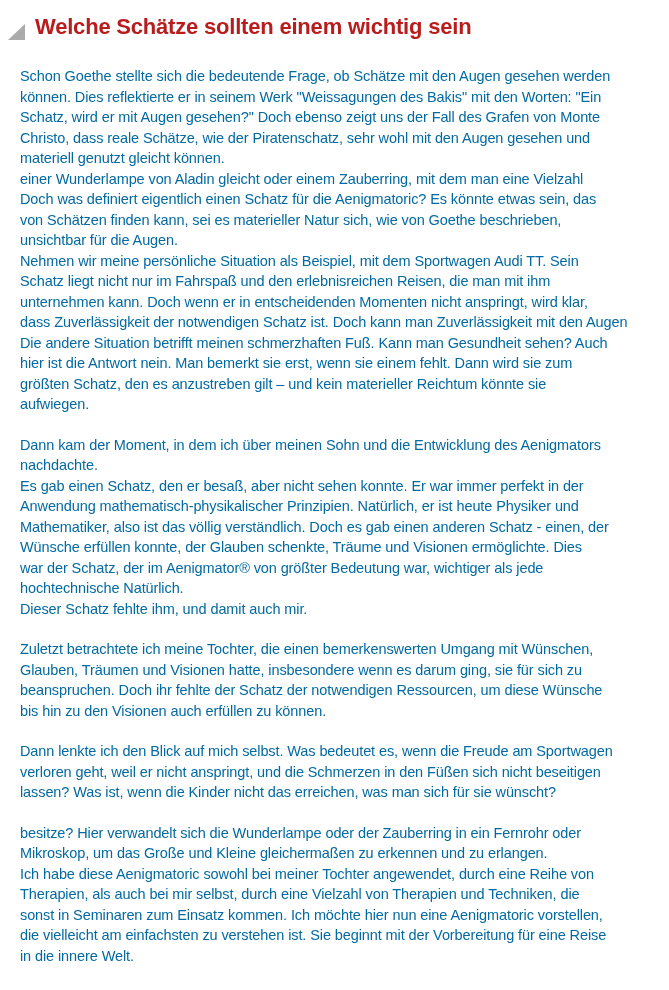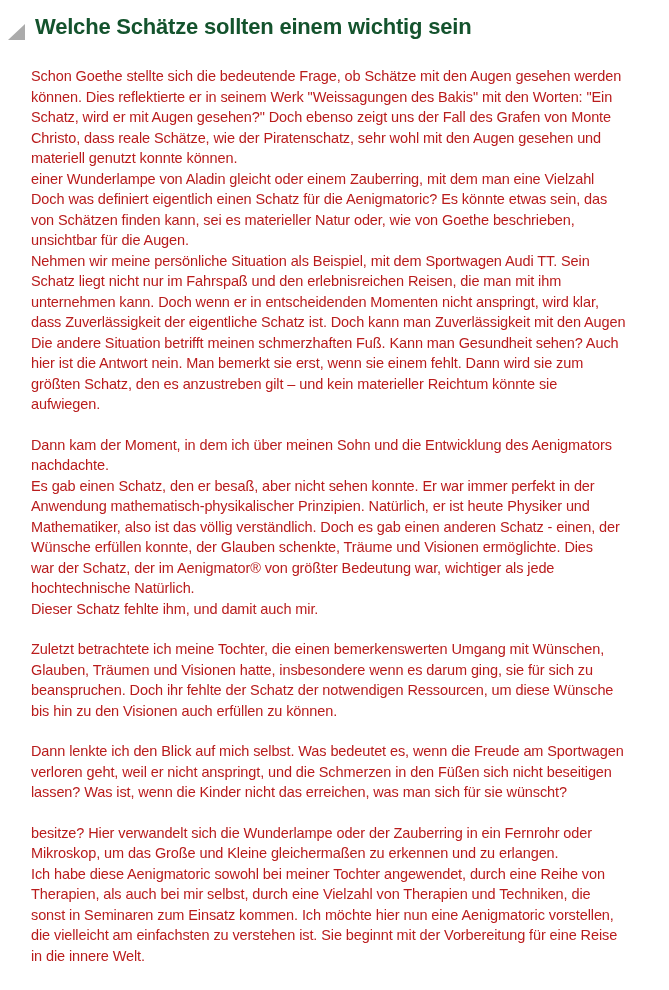--- a/index.html
+++ b/index.html
@@ -29,31 +29,31 @@
     border-bottom: 16px solid #ababab;
   }
   .heading {
     position: absolute;
     left: 35px;
     top: 12px;
     margin: 0;
     font-size: 22px;
     line-height: 30px;
     font-weight: bold;
-    color: #14532d;
+    color: #b91c1c;
     letter-spacing: -0.2px;
     white-space: nowrap;
   }
   .body-text {
     position: absolute;
-    left: 31px;
+    left: 20px;
     top: 66px;
     font-size: 14.5px;
     line-height: 20.5px;
-    color: #b91c1c;
+    color: #0369a1;
     letter-spacing: -0.1px;
   }
   .group + .group {
     margin-top: 20px;
   }
   .line {
     white-space: pre;
     height: 20.5px;
   }
 </style>
@@ -62,29 +62,29 @@
 
 <div class="doc">
   <span class="collapse-marker"></span>
   <h1 class="heading">Welche Schätze sollten einem wichtig sein</h1>
   <div class="body-text">
       <div class="group">
         <div class="line">Schon Goethe stellte sich die bedeutende Frage, ob Schätze mit den Augen gesehen werden</div>
         <div class="line">können. Dies reflektierte er in seinem Werk "Weissagungen des Bakis" mit den Worten: "Ein</div>
         <div class="line">Schatz, wird er mit Augen gesehen?" Doch ebenso zeigt uns der Fall des Grafen von Monte</div>
         <div class="line">Christo, dass reale Schätze, wie der Piratenschatz, sehr wohl mit den Augen gesehen und</div>
-        <div class="line">materiell genutzt konnte können.</div>
+        <div class="line">materiell genutzt gleicht können.</div>
         <div class="line">einer Wunderlampe von Aladin gleicht oder einem Zauberring, mit dem man eine Vielzahl</div>
         <div class="line">Doch was definiert eigentlich einen Schatz für die Aenigmatoric? Es könnte etwas sein, das</div>
-        <div class="line">von Schätzen finden kann, sei es materieller Natur oder, wie von Goethe beschrieben,</div>
+        <div class="line">von Schätzen finden kann, sei es materieller Natur sich, wie von Goethe beschrieben,</div>
         <div class="line">unsichtbar für die Augen.</div>
         <div class="line">Nehmen wir meine persönliche Situation als Beispiel, mit dem Sportwagen Audi TT. Sein</div>
         <div class="line">Schatz liegt nicht nur im Fahrspaß und den erlebnisreichen Reisen, die man mit ihm</div>
         <div class="line">unternehmen kann. Doch wenn er in entscheidenden Momenten nicht anspringt, wird klar,</div>
-        <div class="line">dass Zuverlässigkeit der eigentliche Schatz ist. Doch kann man Zuverlässigkeit mit den Augen</div>
+        <div class="line">dass Zuverlässigkeit der notwendigen Schatz ist. Doch kann man Zuverlässigkeit mit den Augen</div>
         <div class="line">Die andere Situation betrifft meinen schmerzhaften Fuß. Kann man Gesundheit sehen? Auch</div>
         <div class="line">hier ist die Antwort nein. Man bemerkt sie erst, wenn sie einem fehlt. Dann wird sie zum</div>
         <div class="line">größten Schatz, den es anzustreben gilt – und kein materieller Reichtum könnte sie</div>
         <div class="line">aufwiegen.</div>
       </div>
       <div class="group">
         <div class="line">Dann kam der Moment, in dem ich über meinen Sohn und die Entwicklung des Aenigmators</div>
         <div class="line">nachdachte.</div>
         <div class="line">Es gab einen Schatz, den er besaß, aber nicht sehen konnte. Er war immer perfekt in der</div>
         <div class="line">Anwendung mathematisch-physikalischer Prinzipien. Natürlich, er ist heute Physiker und</div>

